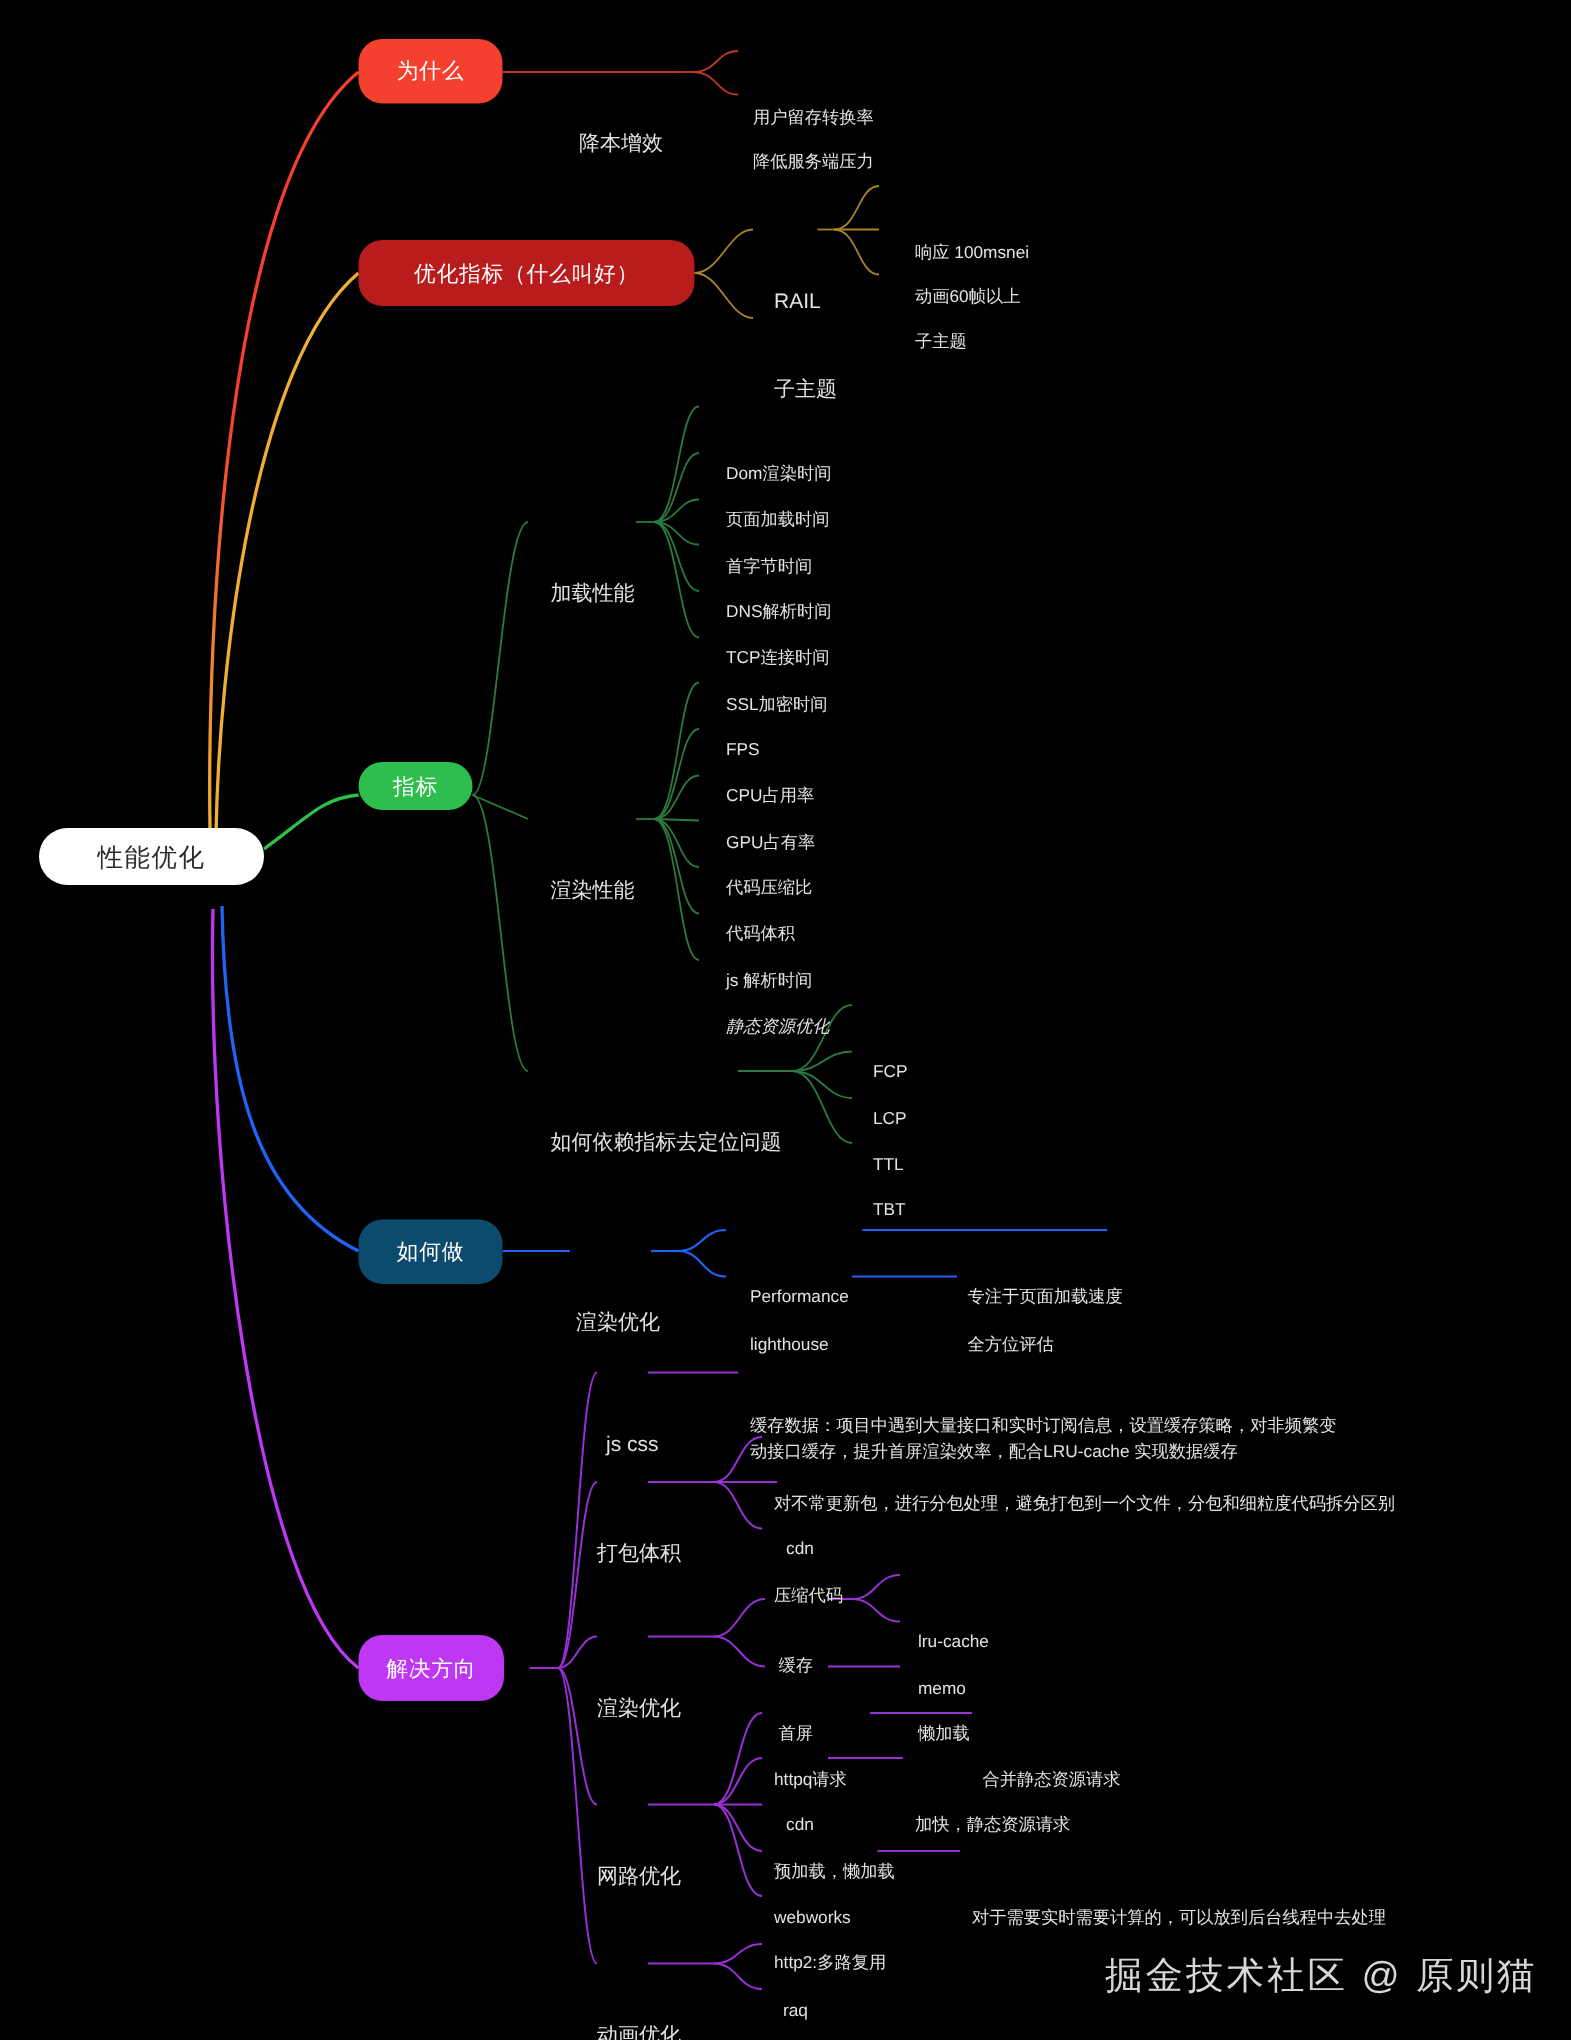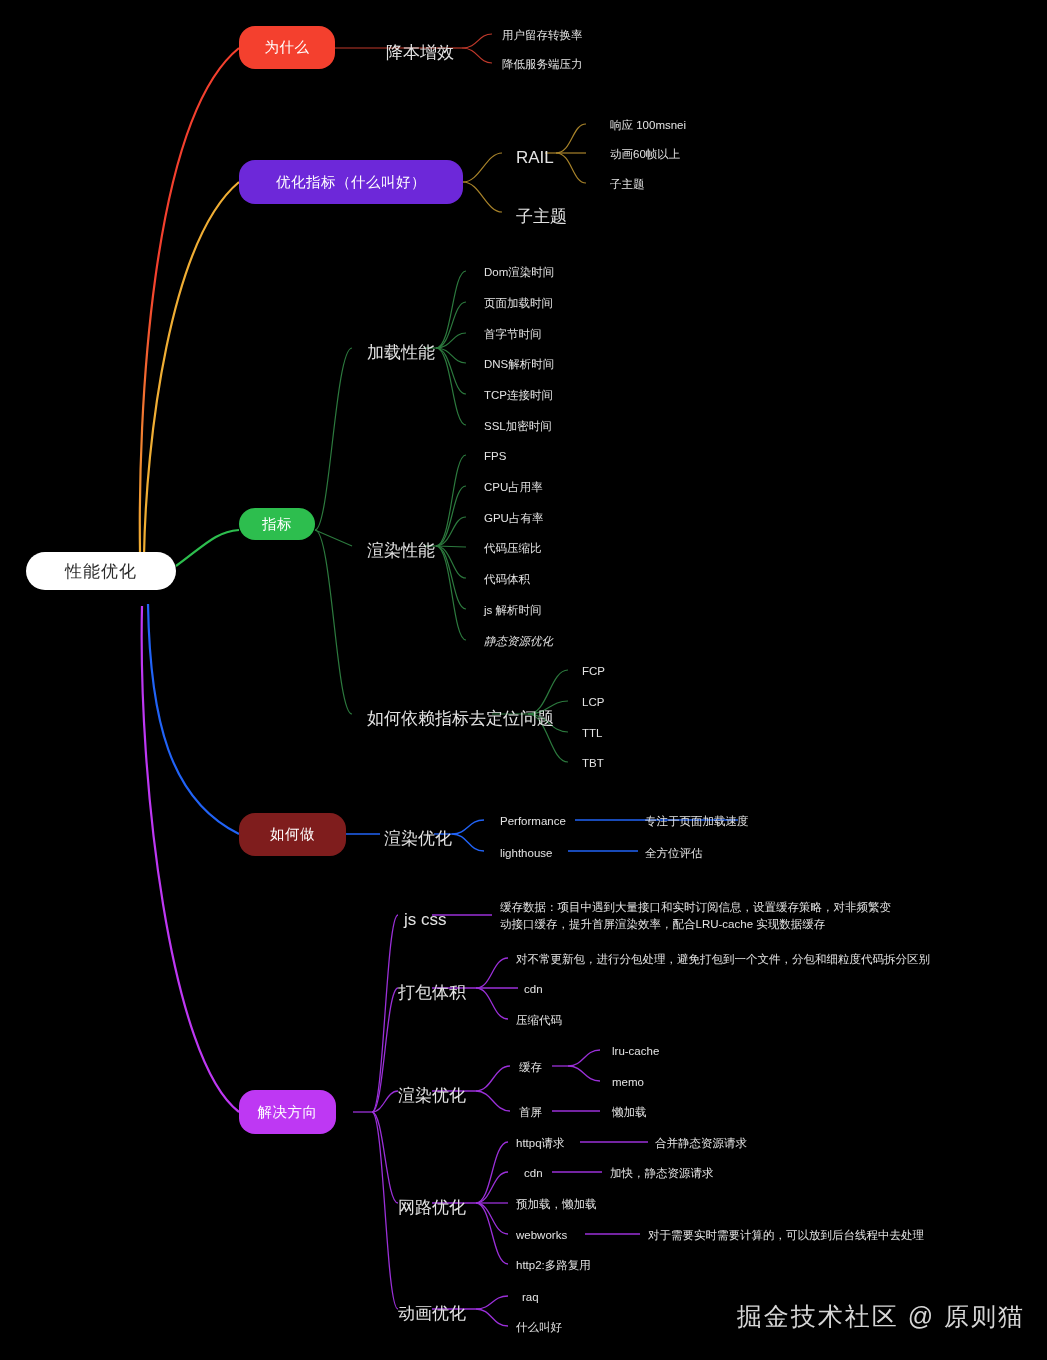--- a/index.html
+++ b/index.html
@@ -19,28 +19,28 @@
     color:#2b2b2b;font-size:17px;letter-spacing:1px;
   }
 
   
   .topic-box{
     position:absolute;border-radius:16px;
     display:flex;align-items:center;justify-content:center;
     color:#ffffff;font-size:14.5px;letter-spacing:.5px;
   }
   .tb-why      {left:239px;top:26px;  width:96px; height:43px; background:#f4402e;}
-  .tb-metrics  {left:239px;top:160px; width:224px;height:44px; background:#6d28d9;}
+  .tb-metrics  {left:239px;top:160px; width:224px;height:44px; background:#b91c1c;}
   .tb-index    {left:239px;top:508px; width:76px; height:32px; background:#2dbe4e;}
-  .tb-howto    {left:239px;top:813px; width:107px; height:43px; background:#7f1d1d;}
+  .tb-howto    {left:239px;top:813px; width:96px; height:43px; background:#0c4a6e;}
   .tb-solution {left:239px;top:1090px;width:97px;height:44px; background:#be38f3;}
 
   
-  .lbl{position:absolute;font-size:11.5px;color:#e3e3e3;white-space:nowrap;line-height:1.45;}
-  .lbl.l2{font-size:17px;}
+  .lbl{position:absolute;font-size:11.5px;color:#e3e3e3;white-space:nowrap;line-height:1.45;margin-top:44px;}
+  .lbl.l2{font-size:14px;}
   .lbl.l3{font-size:11.5px;}
   .lbl.wrap{white-space:normal;line-height:1.5;}
 
   
   .watermark{
     position:absolute;right:22px;bottom:27px;
     font-size:25px;color:#d6d6d6;letter-spacing:2px;white-space:nowrap;
   }
 </style>
 </head>

